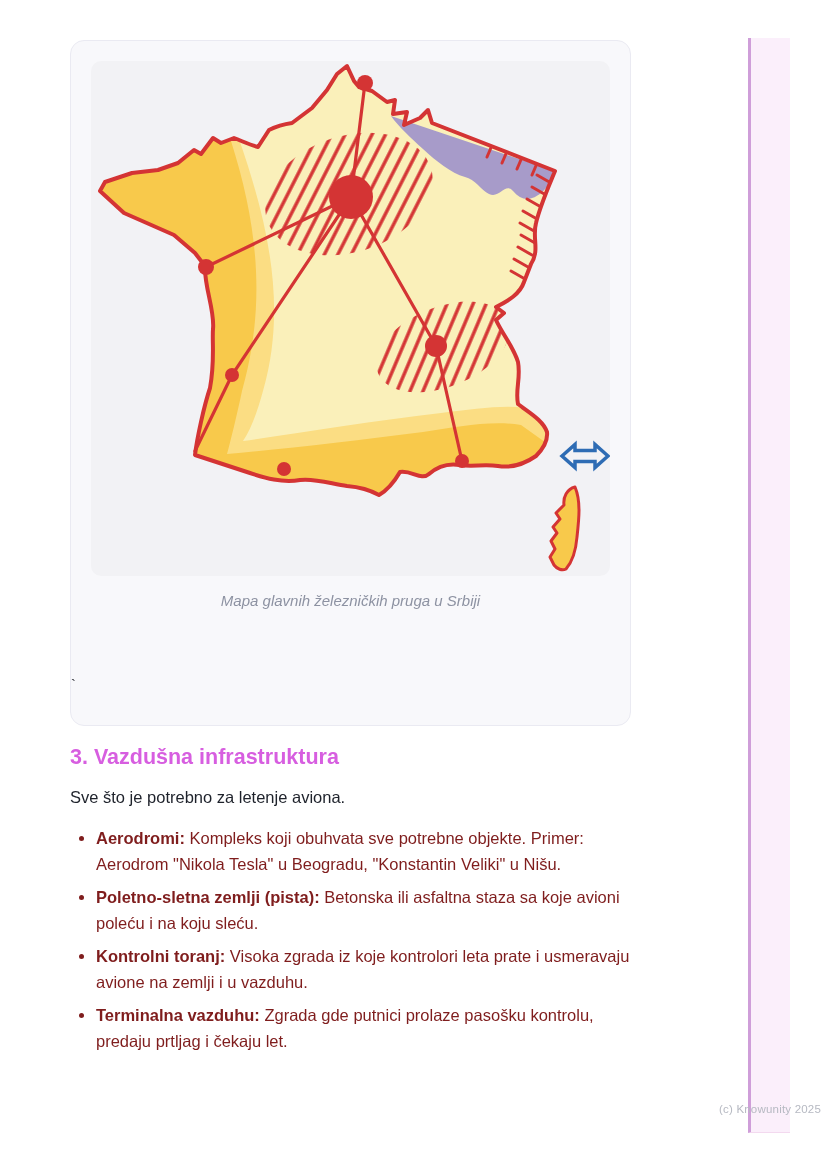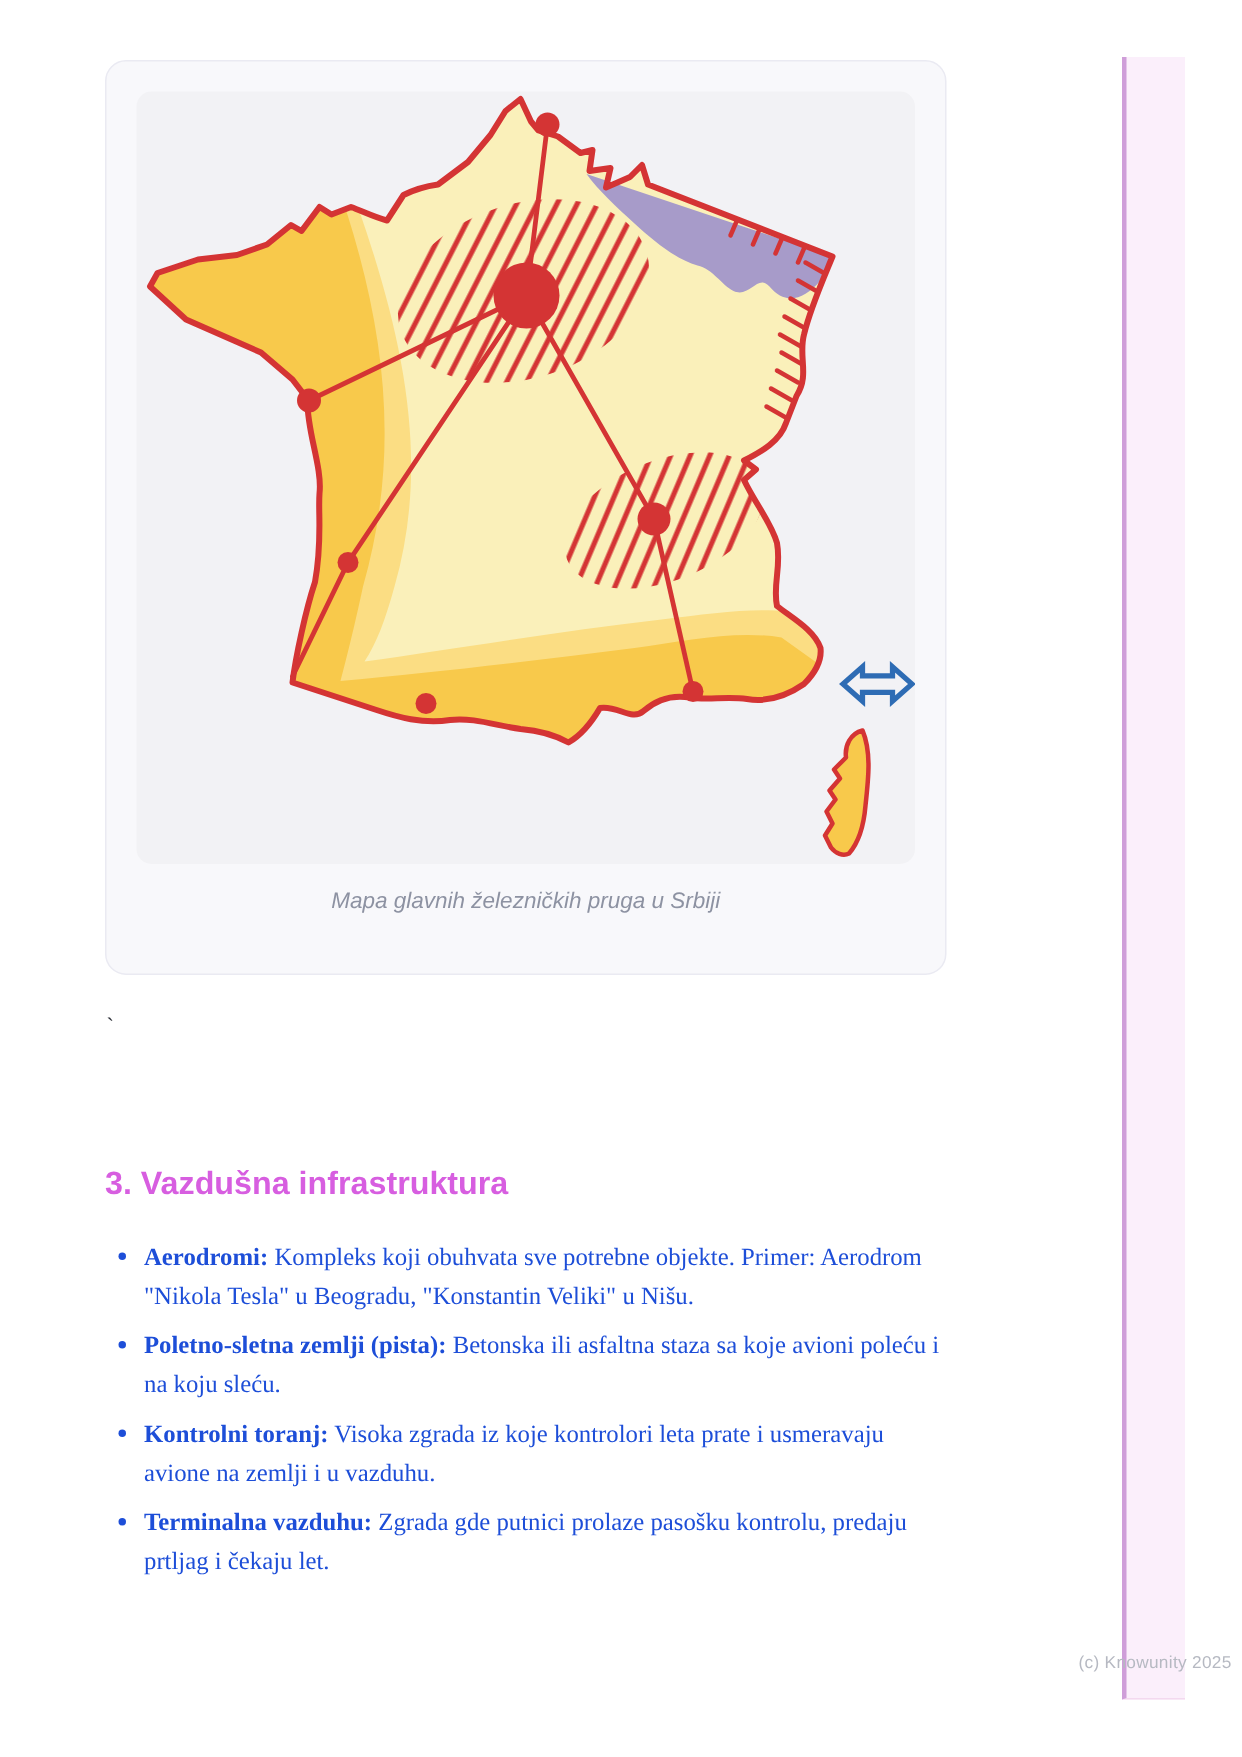--- a/index.html
+++ b/index.html
@@ -1,48 +1,47 @@
 <!DOCTYPE html>
 <html><head>
 <meta charset="utf-8">
 <style>
   html,body{margin:0;padding:0;}
   body{font-family:"Liberation Sans",sans-serif;background:#ffffff;}
   .page{position:relative;width:828px;height:1171px;background:#ffffff;overflow:hidden;}
 
   .figure-card{
-    position:absolute;left:70px;top:40px;width:561px;height:610px;
+    position:absolute;left:70px;top:40px;width:561px;height:686px;
     background:#f8f8fb;border:1px solid #eaeaf2;border-radius:14px;
     margin:0;box-sizing:border-box;
   }
   .figure-image{
     position:absolute;left:20px;top:20px;width:519px;height:515px;
     background:#f2f2f5;border-radius:10px;overflow:hidden;
   }
   .figure-caption{
     position:absolute;left:0;right:0;top:551px;text-align:center;
     font-style:italic;font-size:15px;color:#8d92a2;
   }
 
   .backtick{position:absolute;left:71px;top:676px;font-size:15px;color:#2a2d35;}
 
   .section-heading{
     position:absolute;left:70px;margin:0;font-size:21.5px;line-height:26px;
     font-weight:700;color:#d75ee0;
   }
-  #heading-3{top:776px;}
+  #heading-3{top:744px;}
   #heading-4{top:1083px;}
 
   .intro{position:absolute;left:70px;top:788px;margin:0;font-size:16.5px;color:#1e222b;}
 
   .bullet-list{
     position:absolute;left:70px;top:825px;width:562px;margin:0;
-    padding:0 0 0 26px;font-size:16.5px;color:#1d4ed8;line-height:26px;
+    padding:0 0 0 26px;font-size:16.5px;color:#7f1d1d;line-height:26px;
     box-sizing:border-box;
-    font-family:Liberation Serif, serif;
   }
   .bullet-list li{margin-bottom:7px;}
   .term{font-weight:700;}
 
   .copyright{
     position:absolute;left:719px;top:1103px;font-size:11.5px;color:#b6b9c2;z-index:3;
     letter-spacing:0.2px;
   }
   .scrollbar{
     position:absolute;left:748px;top:38px;width:42px;height:1095px;
@@ -154,20 +153,21 @@
                  L 504,406.5 L 504,400.5 L 484,400.5 L 484,406.5 Z"></path>
       </svg>
     </div>
     <figcaption class="figure-caption">Mapa glavnih železničkih pruga u Srbiji</figcaption>
   </figure>
 
   <div class="backtick">`</div>
 
   <h3 class="section-heading" id="heading-3">3. Vazdušna infrastruktura</h3>
 
+  <p class="intro">Sve što je potrebno za letenje aviona.</p>
 
   <ul class="bullet-list">
     <li><span class="term">Aerodromi:</span> <span class="desc">Kompleks koji obuhvata sve potrebne objekte. Primer: Aerodrom "Nikola Tesla" u Beogradu, "Konstantin Veliki" u Nišu.</span></li>
     <li><span class="term">Poletno-sletna zemlji (pista):</span> <span class="desc">Betonska ili asfaltna staza sa koje avioni poleću i na koju sleću.</span></li>
     <li><span class="term">Kontrolni toranj:</span> <span class="desc">Visoka zgrada iz koje kontrolori leta prate i usmeravaju avione na zemlji i u vazduhu.</span></li>
     <li><span class="term">Terminalna vazduhu:</span> <span class="desc">Zgrada gde putnici prolaze pasošku kontrolu, predaju prtljag i čekaju let.</span></li>
   </ul>
 
 
   <div class="copyright">(c) Knowunity 2025</div>

